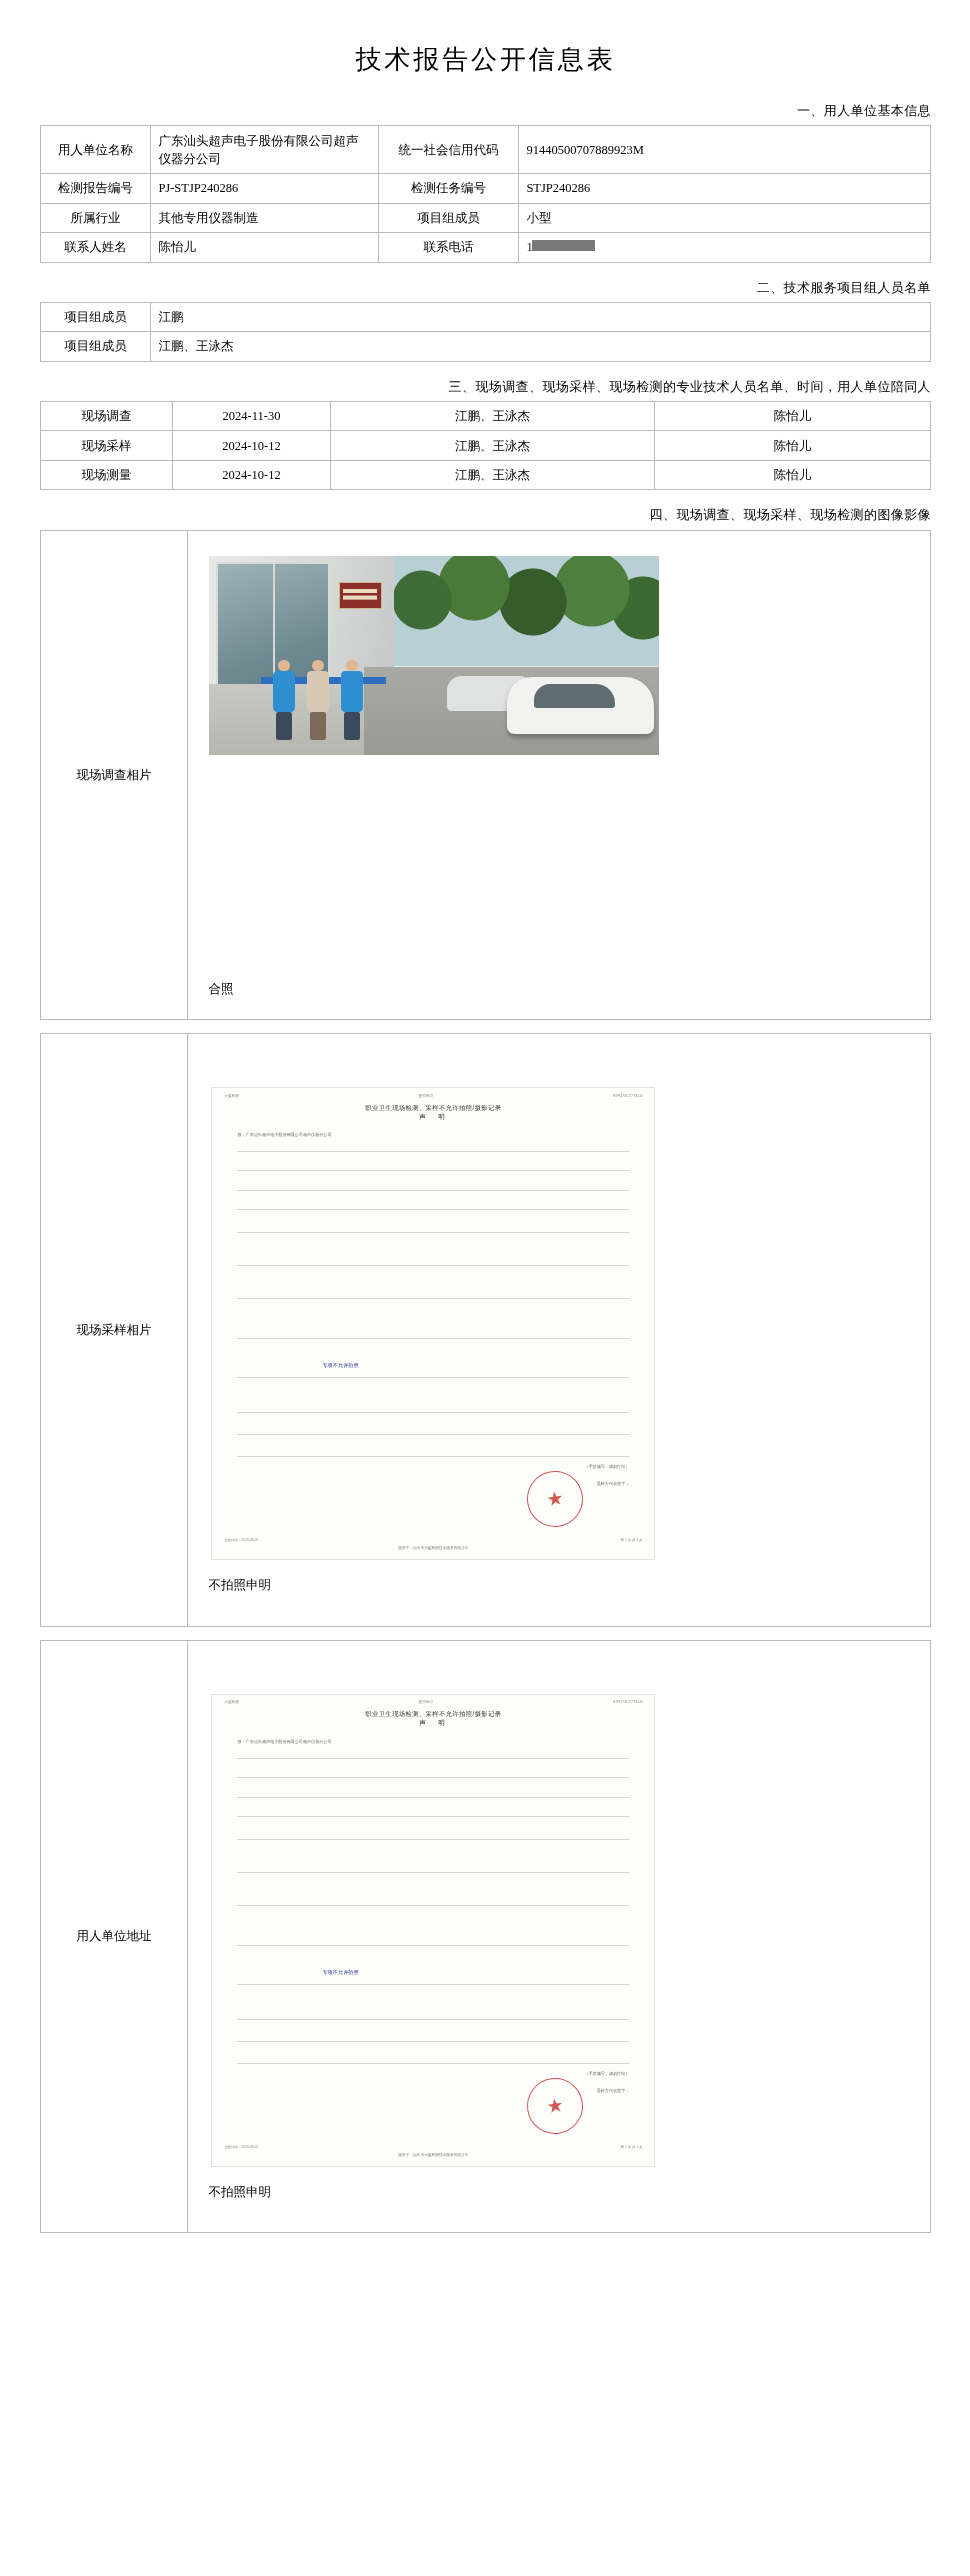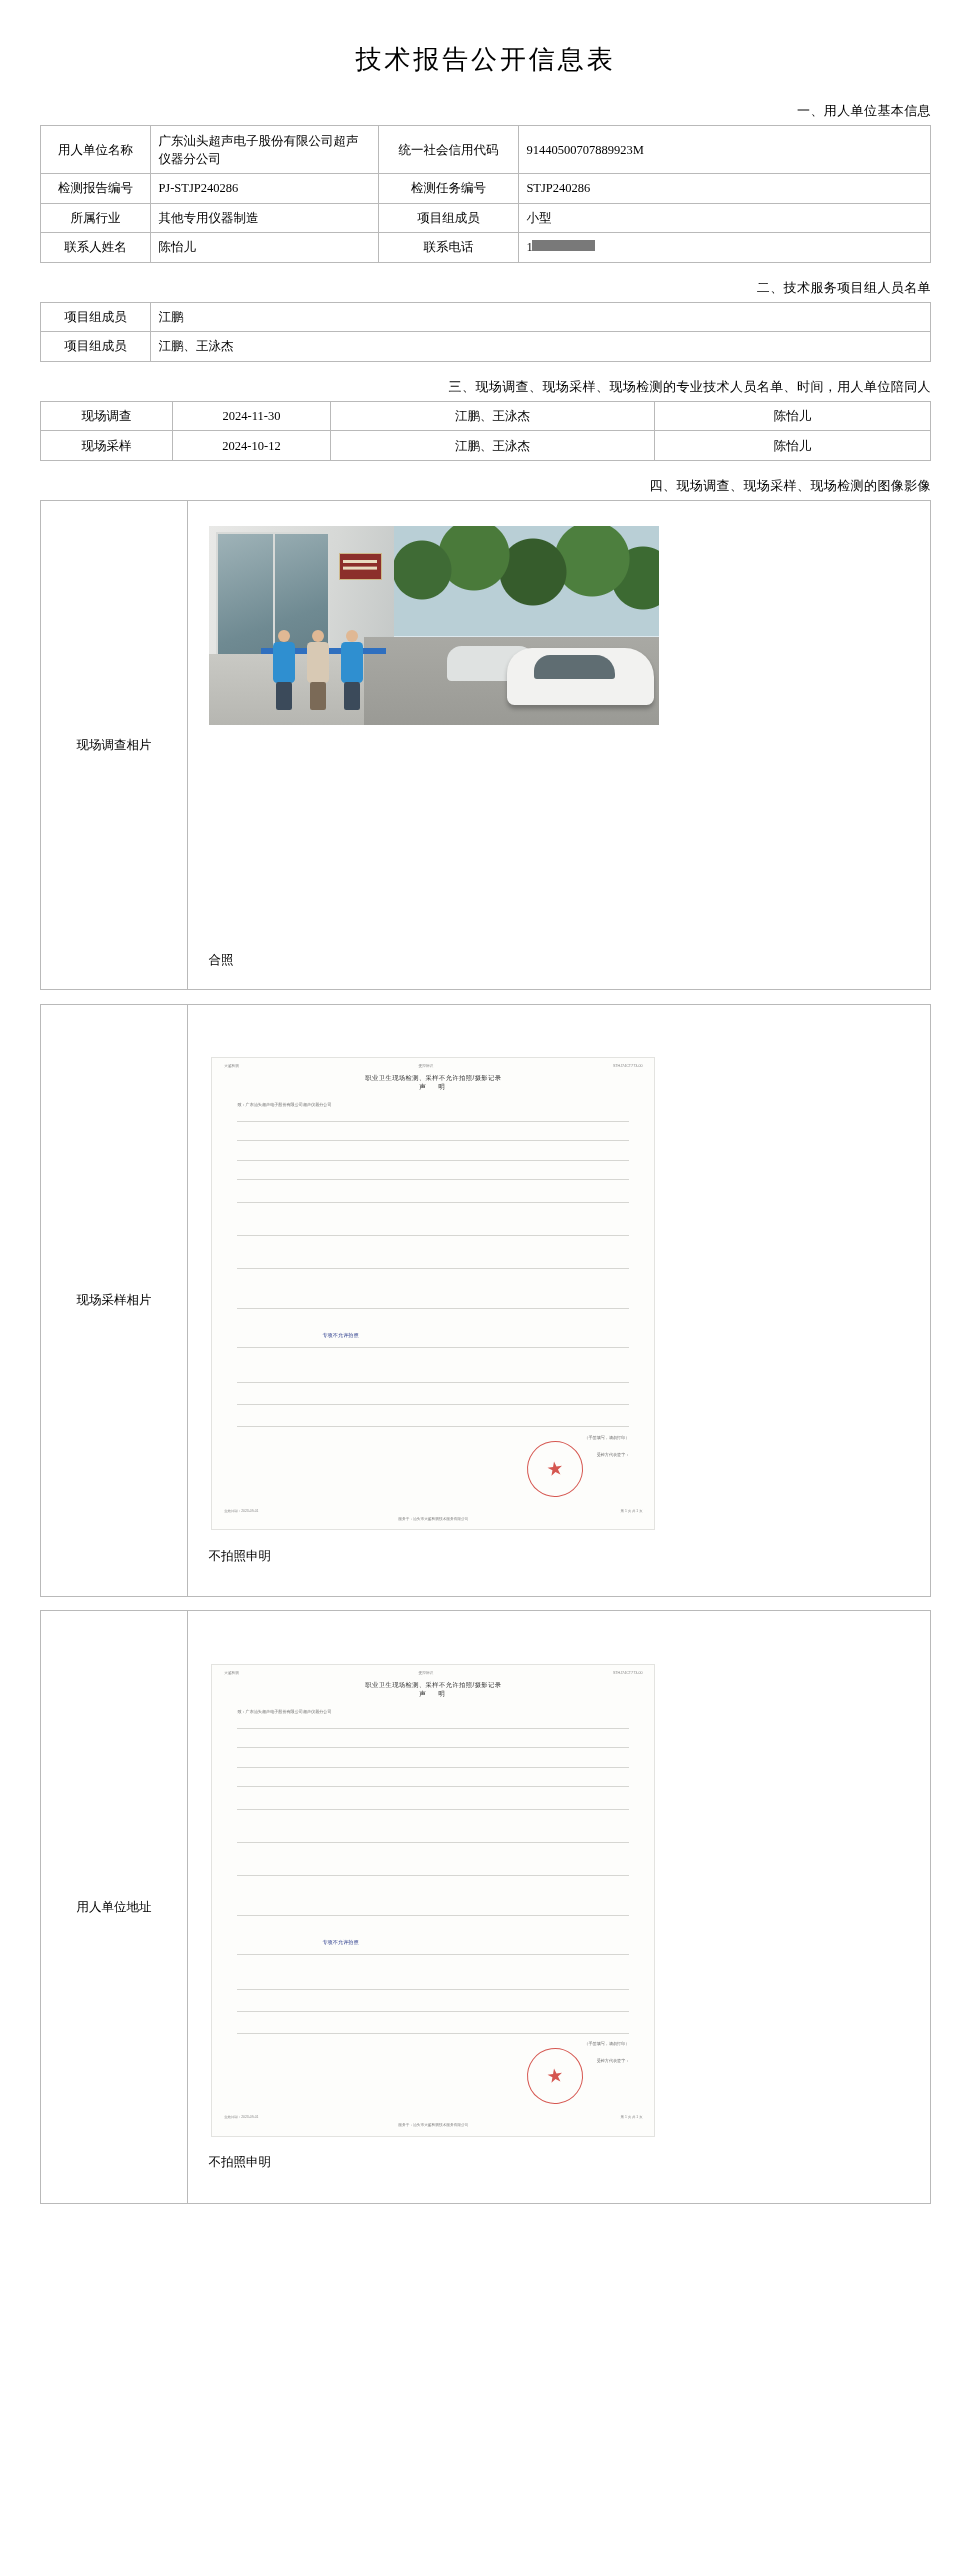--- a/index.html
+++ b/index.html
@@ -238,20 +238,26 @@
         <td class="ctr">2024-11-30</td>
         <td class="ctr">江鹏、王泳杰</td>
         <td class="ctr">陈怡儿</td>
       </tr>
       <tr>
         <td class="ctr">现场采样</td>
         <td class="ctr">2024-10-12</td>
         <td class="ctr">江鹏、王泳杰</td>
         <td class="ctr">陈怡儿</td>
       </tr>
+      <tr>
+        <td class="ctr">现场测量</td>
+        <td class="ctr">2024-10-12</td>
+        <td class="ctr">江鹏、王泳杰</td>
+        <td class="ctr">陈怡儿</td>
+      </tr>
     </tbody>
   </table>
 
   <div class="section-head">四、现场调查、现场采样、现场检测的图像影像</div>
 
   <table class="grid" style="margin-bottom:13.2px;">
     <colgroup>
         <col style="width:147px">
         <col>
       </colgroup>

